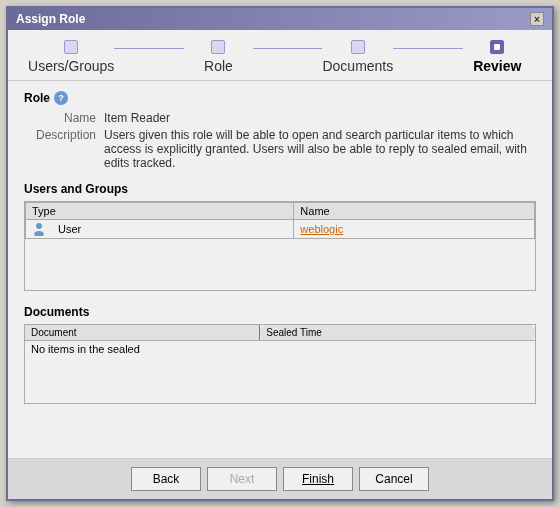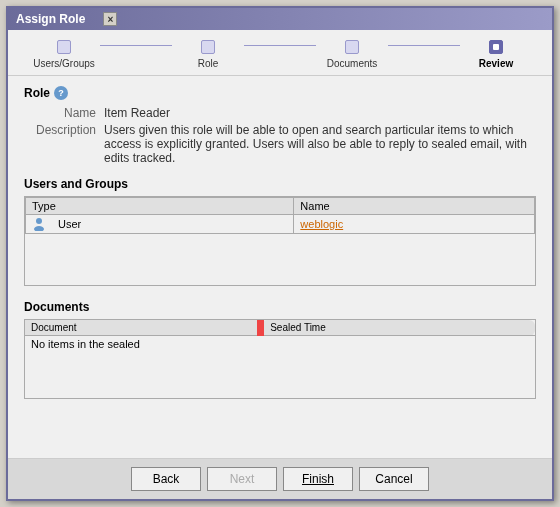--- a/index.html
+++ b/index.html
@@ -23,21 +23,21 @@
       flex-direction: column;
       box-shadow: 2px 2px 6px rgba(0,0,0,0.4);
     }
     .title-bar {
       background: linear-gradient(to right, #6b6b9a, #9b9bc8);
       color: white;
       font-size: 12px;
       font-weight: bold;
       padding: 4px 8px;
       display: flex;
-      justify-content: flex-start;
+      justify-content: space-between;
       align-items: center;
       height: 22px;
       gap: 18px;
     }
     .title-bar-close {
       width: 14px;
       height: 14px;
       background: #d4d0c8;
       border: 1px solid #888;
       display: flex;
@@ -78,21 +78,21 @@
       border-color: #6666aa;
     }
     .step-circle.active::after {
       content: '';
       width: 6px;
       height: 6px;
       background: white;
       border-radius: 1px;
     }
     .step-label {
-      font-size: 10px;
+      font-size: 14px;
       color: #333;
       text-align: center;
     }
     .step-label.active {
       font-weight: bold;
       color: #000;
     }
     .step-line {
       flex: 1;
       height: 1px;
@@ -213,21 +213,21 @@
     }
     .docs-table th {
       background: #e0e0e0;
       border-bottom: 1px solid #aaa;
       padding: 2px 6px;
       text-align: left;
       font-size: 10px;
       font-weight: normal;
     }
     .docs-table th:last-child {
-      border-left: 7px solid #ef4444;
+      border-left: 1px solid #ef4444;
       border-radius: 6px;
     }
     .docs-table td {
       padding: 2px 6px;
       font-size: 11px;
     }
   </style>
 </head>
 <body>
 

